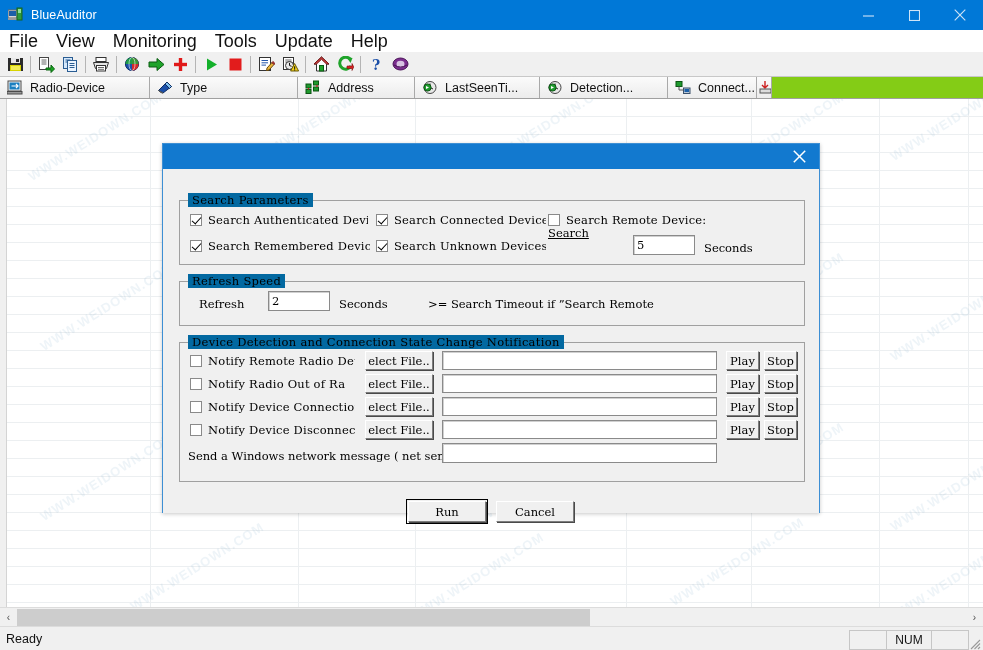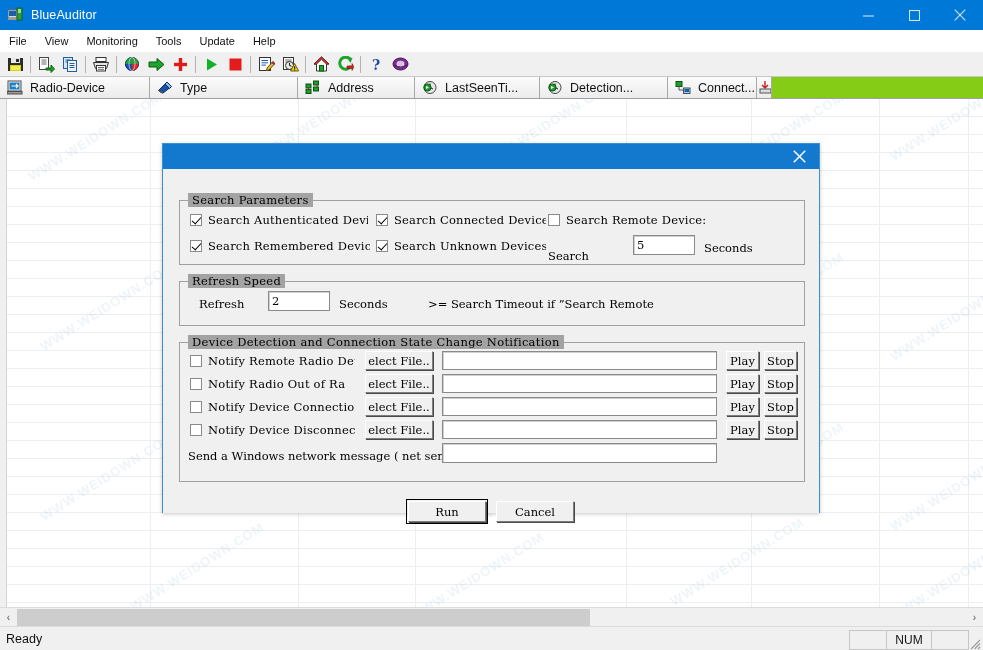--- a/index.html
+++ b/index.html
@@ -21,21 +21,21 @@
   .winbtns{position:absolute;right:0;top:0;height:30px;display:flex;}
   .winbtn{width:46px;height:30px;display:flex;align-items:center;justify-content:center;}
   .winbtn svg{display:block;}
 
   
   .menubar{
     position:absolute;left:0;top:30px;width:983px;height:22px;
     background:#fff;display:flex;align-items:center;
     border-bottom:1px solid #e8e8e8;
   }
-  .menuitem{font-size:11px;color:#111;padding:0 9px;line-height:20px;}
+  .menuitem{font-size:18px;color:#111;padding:0 9px;line-height:20px;}
 
   
   .toolbar{
     position:absolute;left:0;top:52px;width:983px;height:25px;
     background:#f0f0f0;border-bottom:1px solid #c8c8c8;
     display:flex;align-items:center;padding-left:3px;box-sizing:border-box;
   }
   .tbtn{width:24px;height:23px;display:flex;align-items:center;justify-content:center;}
   .tbsep{width:1px;height:17px;background:#b4b4b4;margin:0 3px;}
 
@@ -101,21 +101,21 @@
   .dlg-title{
     height:25px;background:#1279cf;display:flex;align-items:center;
     color:#fff;font-size:12.5px;padding-left:9px;box-sizing:border-box;position:relative;
   }
   .dlg-close{position:absolute;right:0;top:0;width:40px;height:25px;display:flex;align-items:center;justify-content:center;}
   .dlg-body{position:relative;height:344px;background:#f0f0f0;}
 
   
   .group{position:absolute;border:1px solid #a0a0a0;box-sizing:border-box;background:transparent;}
   .group > .glabel{
-    position:absolute;top:-8px;left:8px;background:#a3a3a3;padding:0 4px;
+    position:absolute;top:-8px;left:8px;background:#0369a1;padding:0 4px;
     font-family:"DejaVu Serif", serif;font-size:11.5px;color:#000;letter-spacing:.3px;white-space:nowrap;
   }
 
   .cbrow{position:absolute;display:flex;align-items:center;gap:6px;white-space:nowrap;overflow:hidden;}
   .cbox{width:12px;height:12px;border:1px solid #8a8a8a;background:#fff;flex:0 0 12px;position:relative;box-sizing:border-box;}
   .cbox.checked::after{
     content:"";position:absolute;left:3px;top:0px;width:4px;height:8px;
     border:solid #000;border-width:0 1.6px 1.6px 0;transform:rotate(42deg);
   }
   .cblabel{font-family:"DejaVu Serif",serif;font-size:11.5px;color:#000;letter-spacing:.2px;}
@@ -530,21 +530,21 @@
         <div class="cbrow" style="left:10px;top:38px;width:180px;">
           <span class="cbox checked"></span>
           <span class="cblabel">Search Remembered Devices</span>
         </div>
 
         <div class="cbrow" style="left:196px;top:38px;width:170px;">
           <span class="cbox checked"></span>
           <span class="cblabel">Search Unknown Devices</span>
         </div>
 
-        <span class="lbl" style="left:368px;top:48px;">Search</span>
+        <span class="lbl" style="left:368px;top:25px;text-decoration:underline;">Search</span>
         <div class="tbox" style="left:453px;top:34px;width:62px;height:20px;">5</div>
         <span class="lbl" style="left:524px;top:40px;">Seconds</span>
       </div>
 
       <div class="group" style="left:16px;top:112px;width:626px;height:45px;">
         <span class="glabel">Refresh Speed</span>
         <span class="lbl" style="left:19px;top:15px;">Refresh</span>
         <div class="tbox" style="left:88px;top:9px;width:62px;height:20px;">2</div>
         <span class="lbl" style="left:159px;top:15px;">Seconds</span>
         <span class="lbl" style="left:248px;top:15px;">&gt;=  Search Timeout if ”Search Remote</span>

